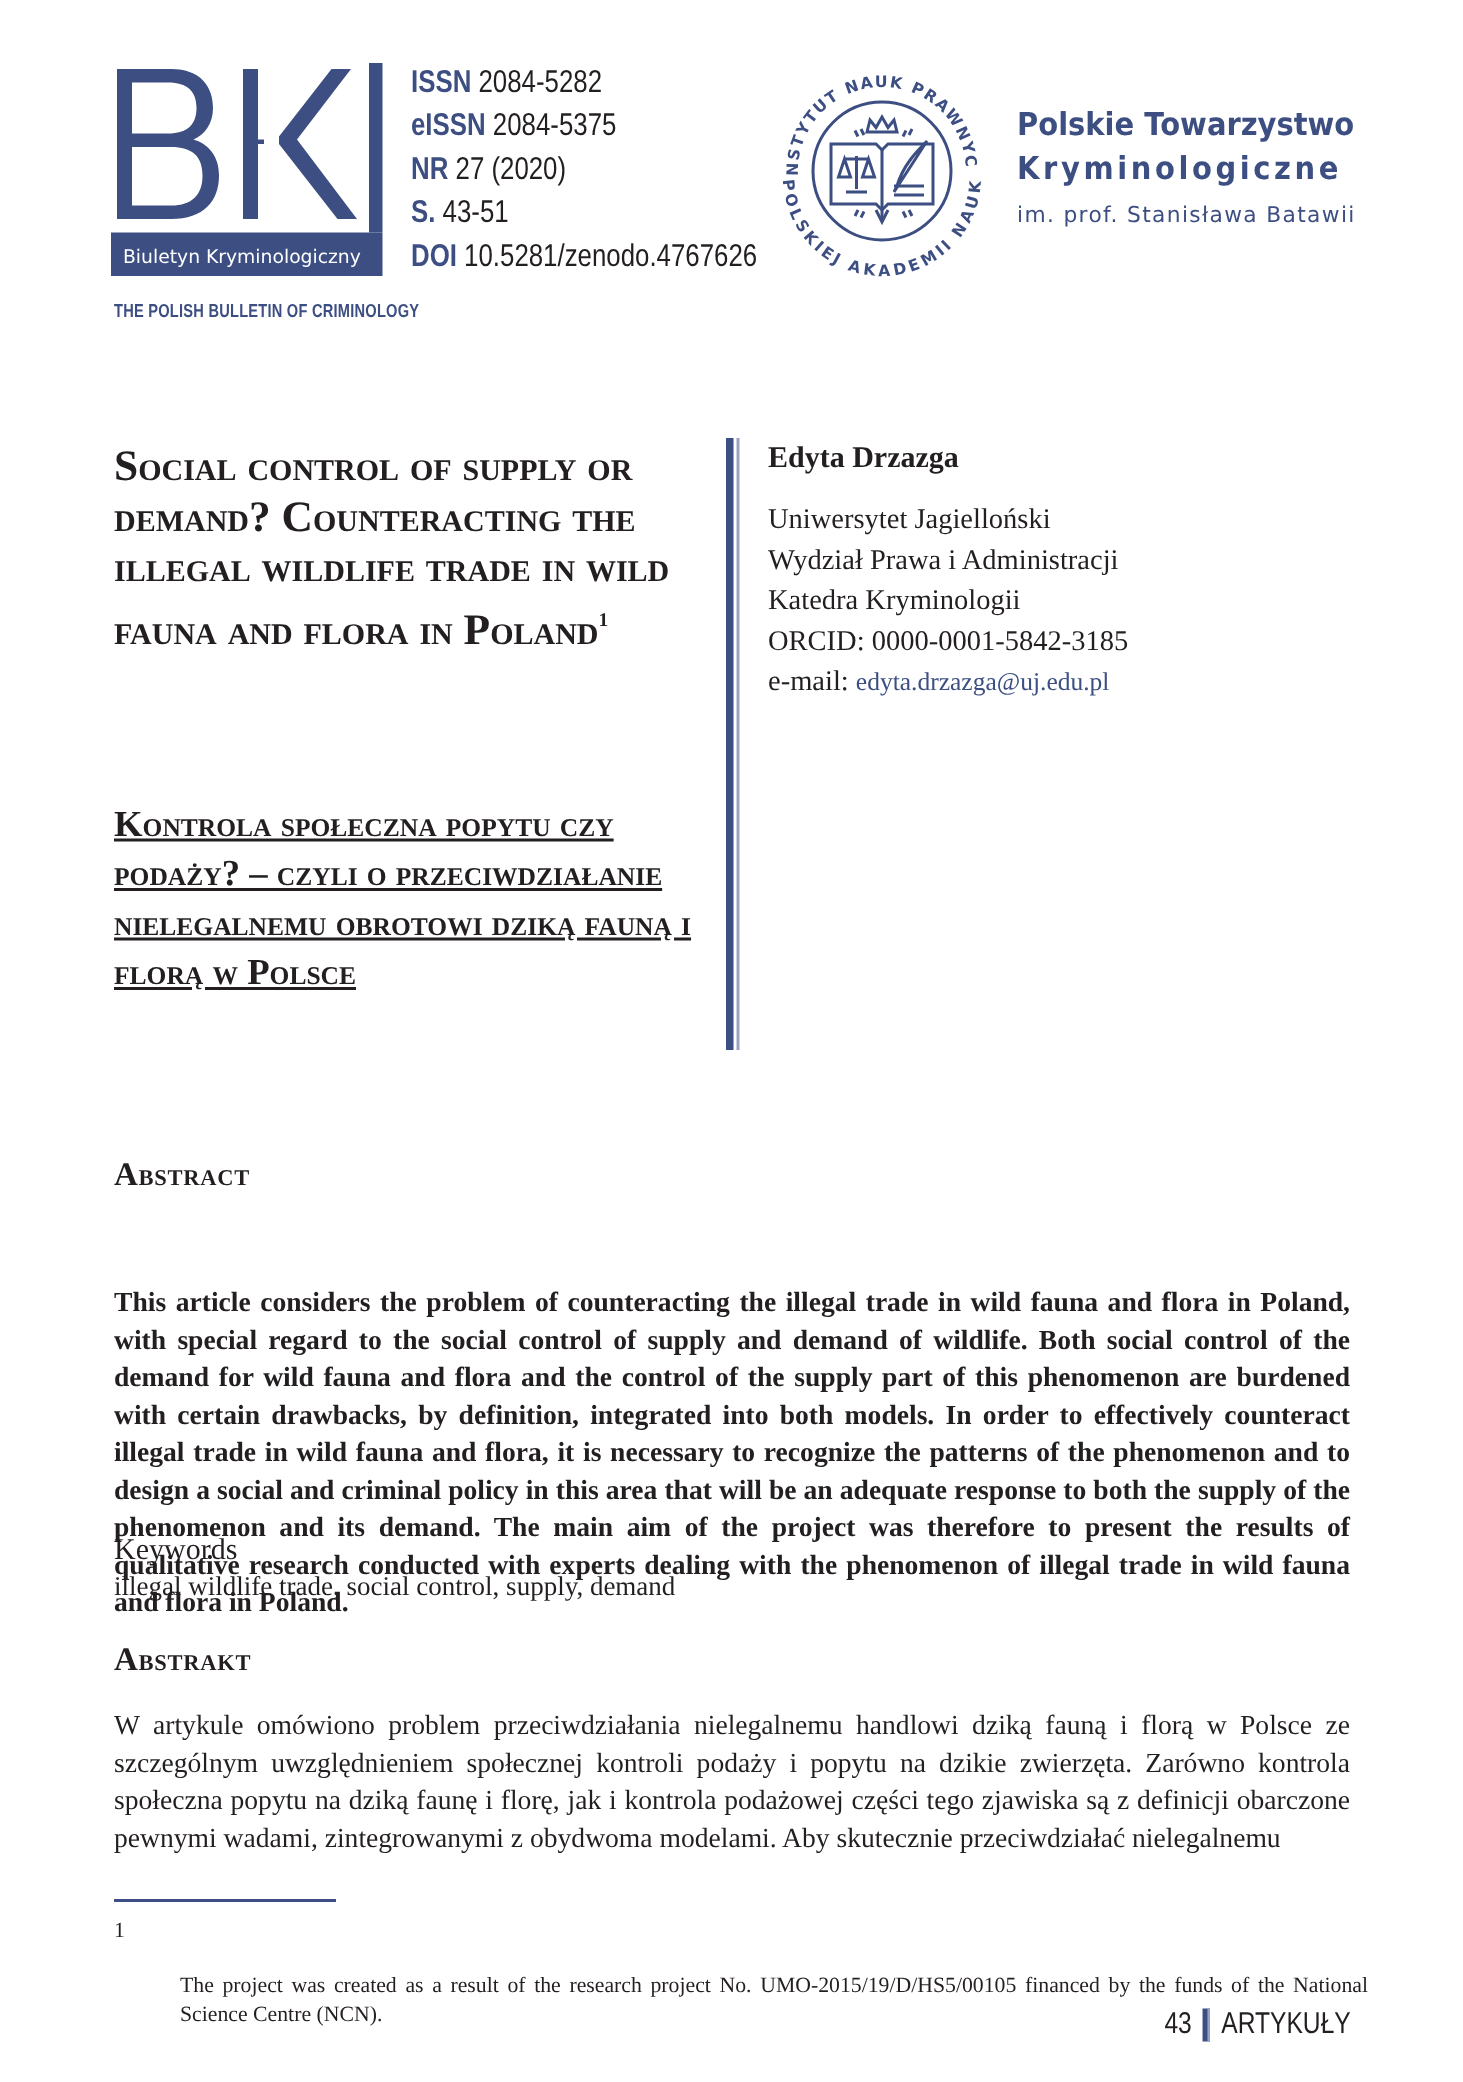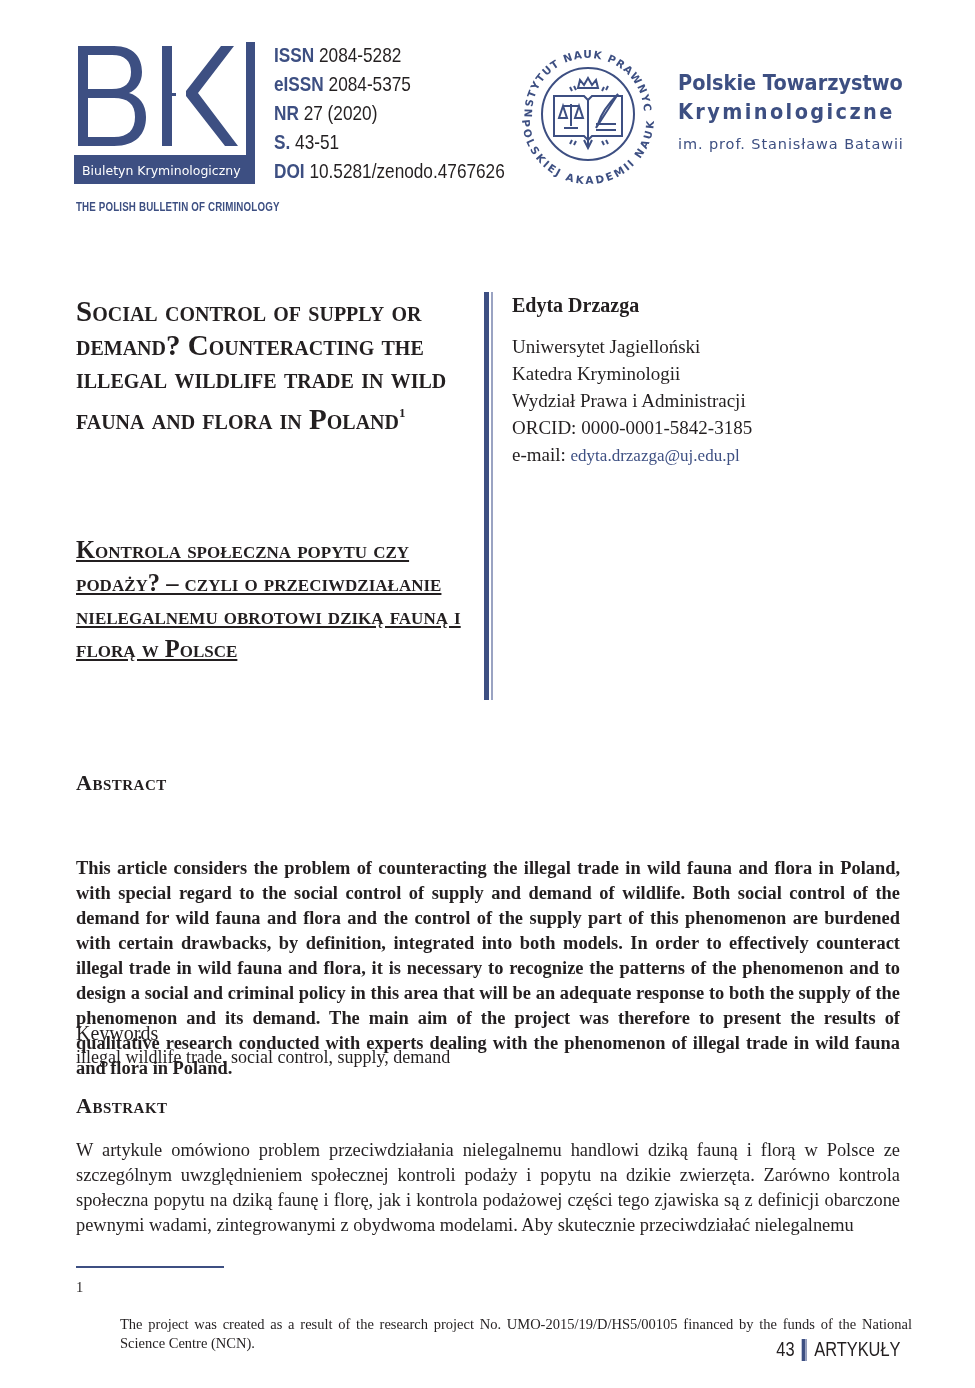--- a/index.html
+++ b/index.html
@@ -130,22 +130,22 @@
 <div class="abs title-en"><span>Social control of supply or demand? Counteracting the illegal wildlife trade in wild fauna and flora in Poland</span><sup class="fn">1</sup></div>
 
 <div class="abs title-pl">Kontrola społeczna popytu czy podaży? – czyli o przeciwdziałanie nielegalnemu obrotowi dziką fauną i florą w Polsce</div>
 
 <div class="abs vdiv"></div>
 <div class="abs vdiv2"></div>
 
 <div class="abs author">
   <span class="name">Edyta Drzazga</span>
   <span class="line">Uniwersytet Jagielloński</span>
+  <span class="line">Wydział Prawa i Administracji</span>
   <span class="line">Katedra Kryminologii</span>
-  <span class="line">Wydział Prawa i Administracji</span>
   <span class="line">ORCID: 0000-0001-5842-3185</span>
   <span class="line"><span>e-mail: </span><span class="email">edyta.drzazga@uj.edu.pl</span></span>
 </div>
 
 <div class="abs h-sec h-abs">Abstract</div>
 <div class="abs para p-abs">This article considers the problem of counteracting the illegal trade in wild fauna and flora in Poland, with special regard to the social control of supply and demand of wildlife. Both social control of the demand for wild fauna and flora and the control of the supply part of this phenomenon are burdened with certain drawbacks, by definition, integrated into both models. In order to effectively counteract illegal trade in wild fauna and flora, it is necessary to recognize the patterns of the phenomenon and to design a social and criminal policy in this area that will be an adequate response to both the supply of the phenomenon and its demand. The main aim of the project was therefore to present the results of qualitative research conducted with experts dealing with the phenomenon of illegal trade in wild fauna and flora in Poland.</div>
 
 <div class="abs kw-label">Keywords</div>
 <div class="abs kw">illegal wildlife trade, social control, supply, demand</div>
 

